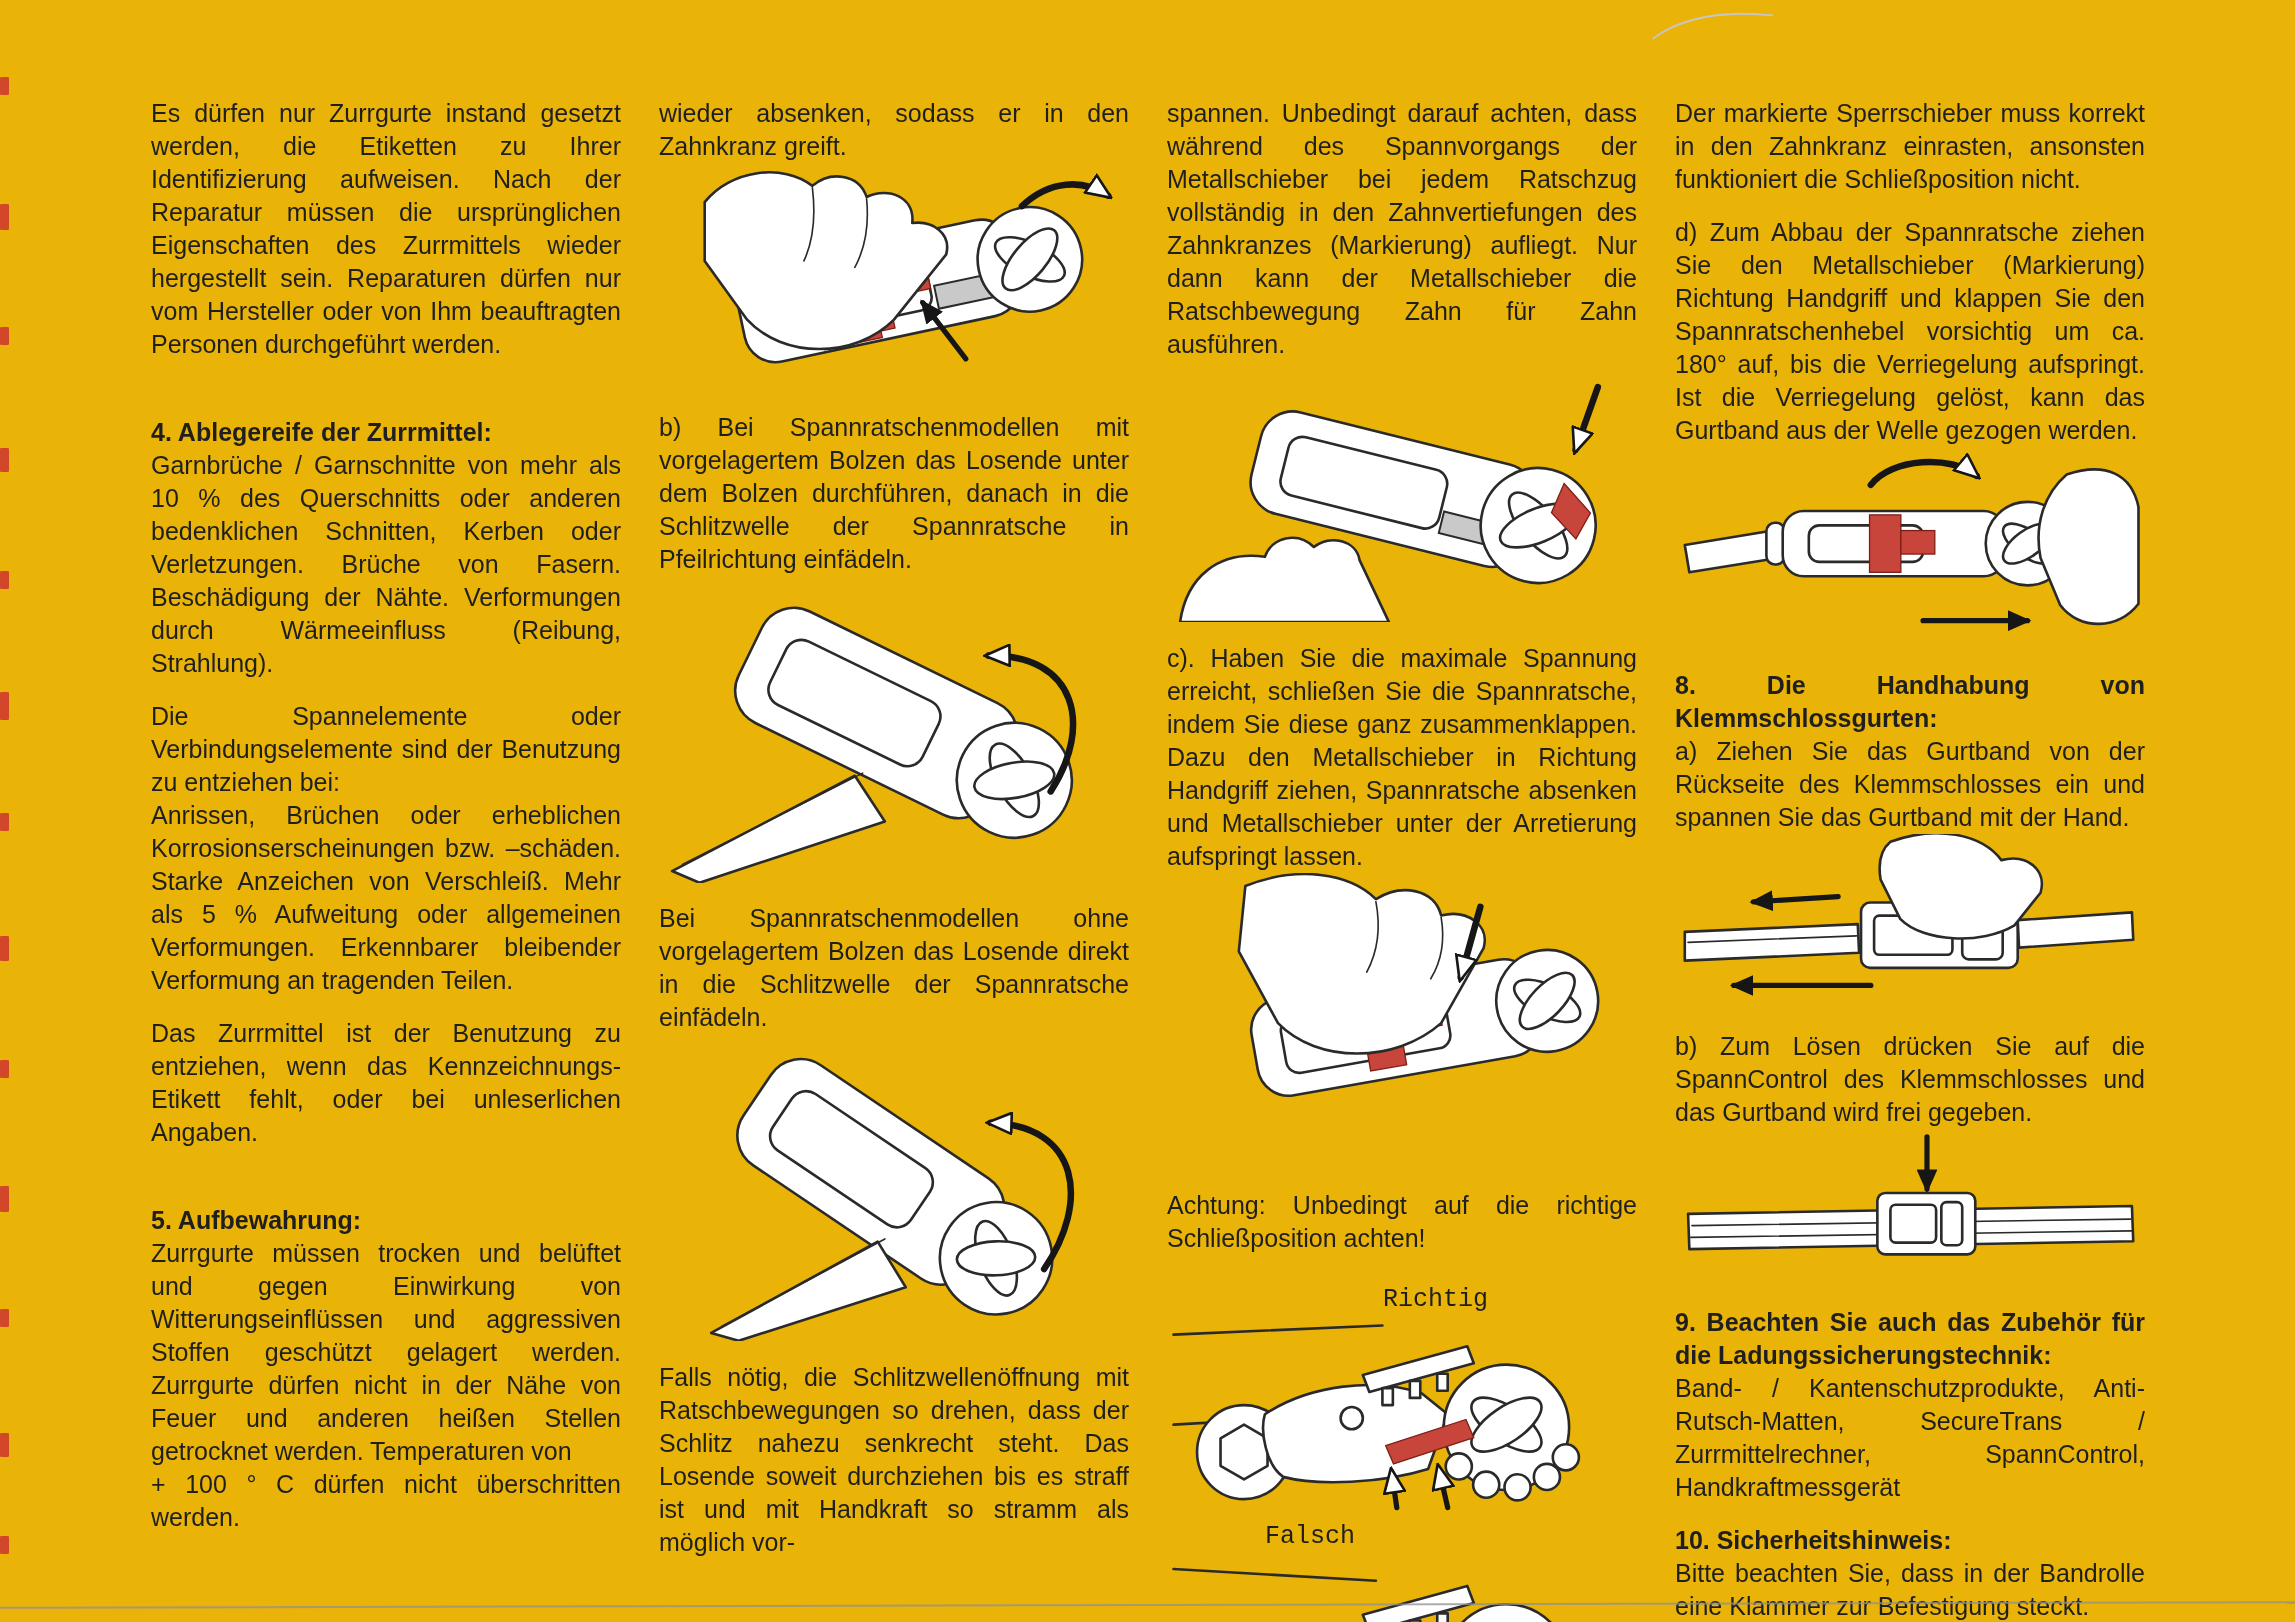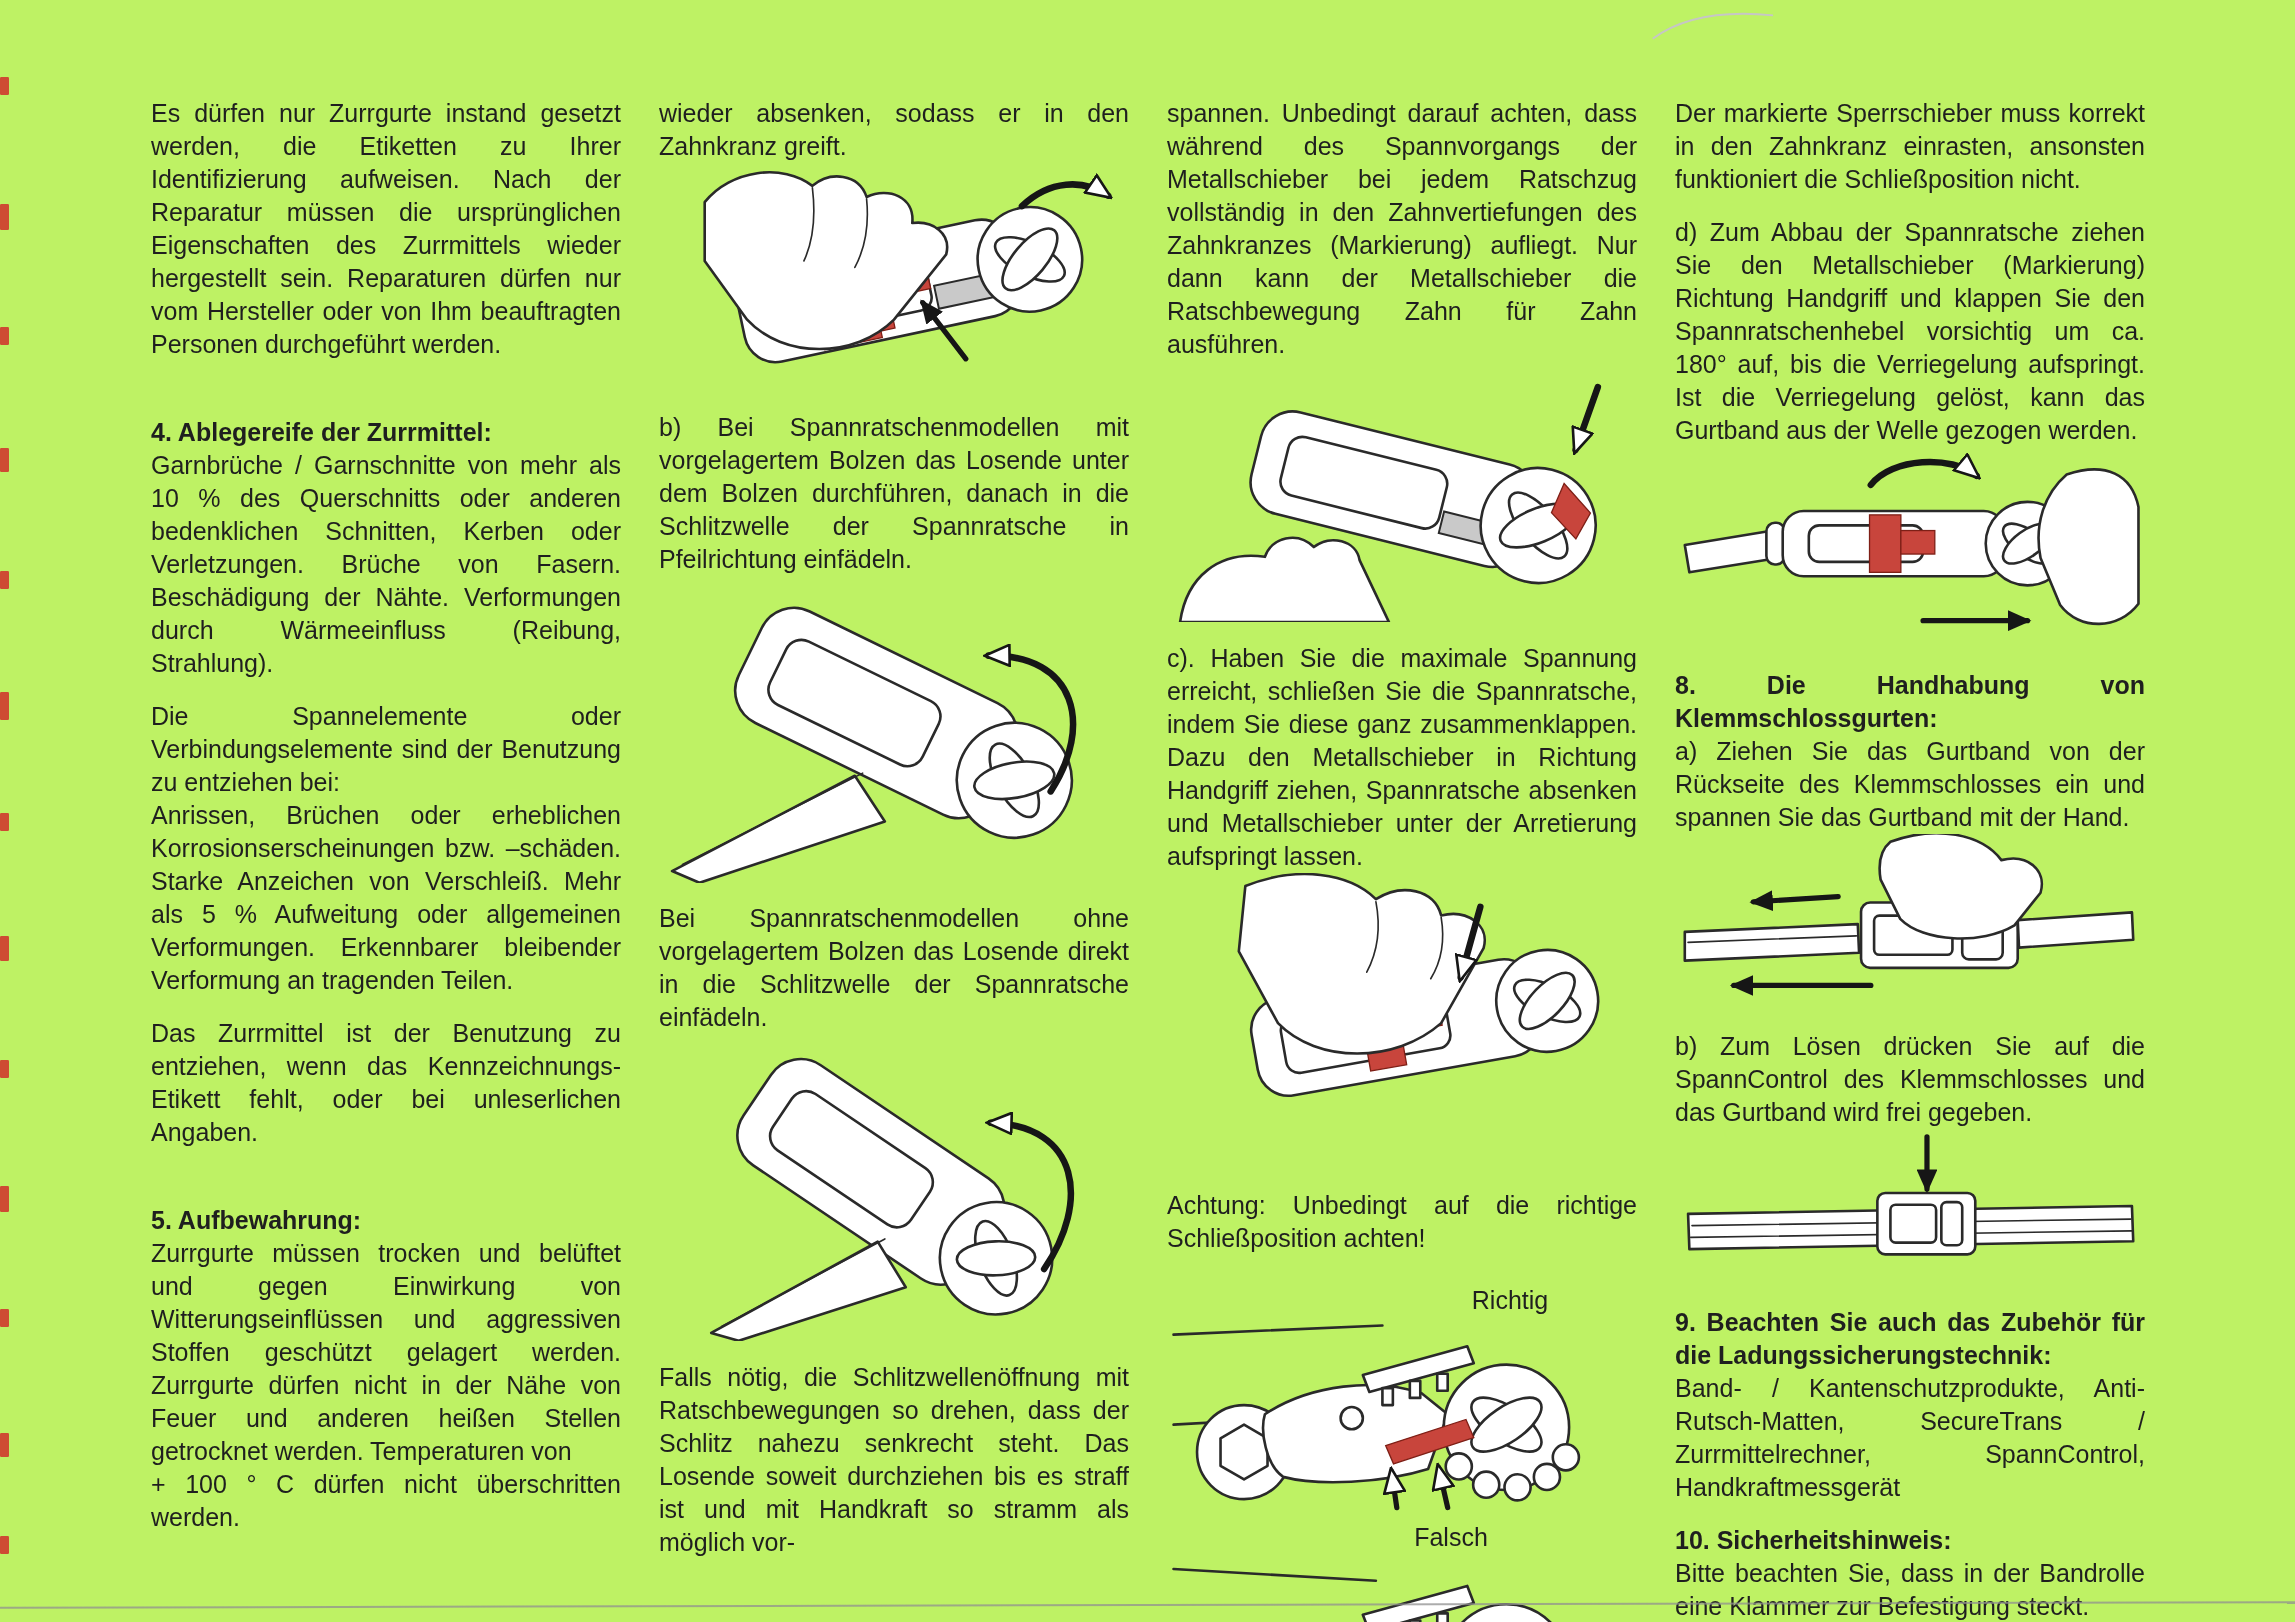--- a/index.html
+++ b/index.html
@@ -1,21 +1,21 @@
 <!DOCTYPE html>
 <html lang="de" style="font-size:10.5px"><head>
 <meta charset="utf-8">
 <title>Zurrgurte Anleitung</title>
 <style>
   html,body{margin:0;padding:0;background:#ffffff;}
   .page{
     position:relative;
     width:2295px;
     height:1623px;
-    background:#bef264;
+    background:#eab308;
     font-family:"Liberation Sans", sans-serif;
     color:#1f1f1f;
     overflow:hidden;
   }
   .cols{
     position:absolute;
     left:151px;
     top:97px;
     display:flex;
     gap:38px;
@@ -29,22 +29,23 @@
   .p{margin:0;}
   .h{margin:0;font-weight:700;}
   .gap-s{margin-top:19.6px;}
   .gap-m{margin-top:20px;}
   .gap-l{margin-top:55px;}
   .fig{margin:0;}
   .fig svg{display:block;width:100%;height:auto;}
   .fig-label{
     font-size:25px;
     line-height:30px;
-    text-align:center;
+    text-align:left;
     margin:0;
+    font-family:Liberation Mono, monospace;
   }
   .lbl-richtig{margin:30px 0 0 216px;}
   .lbl-falsch{margin:11.8px 0 0 98px;}
   
   .ln{fill:#ffffff;stroke:#2a2a2a;stroke-width:4;stroke-linejoin:round;}
   .ln2{fill:none;stroke:#2a2a2a;stroke-width:4;stroke-linecap:round;}
   .thin{fill:none;stroke:#2a2a2a;stroke-width:2.5;stroke-linecap:round;}
   .red{fill:#c8453c;stroke:#7e1f16;stroke-width:2;}
   .gray{fill:#c9c9c9;stroke:#2a2a2a;stroke-width:3;}
   .arr{fill:none;stroke:#161616;stroke-width:8;stroke-linecap:round;}

